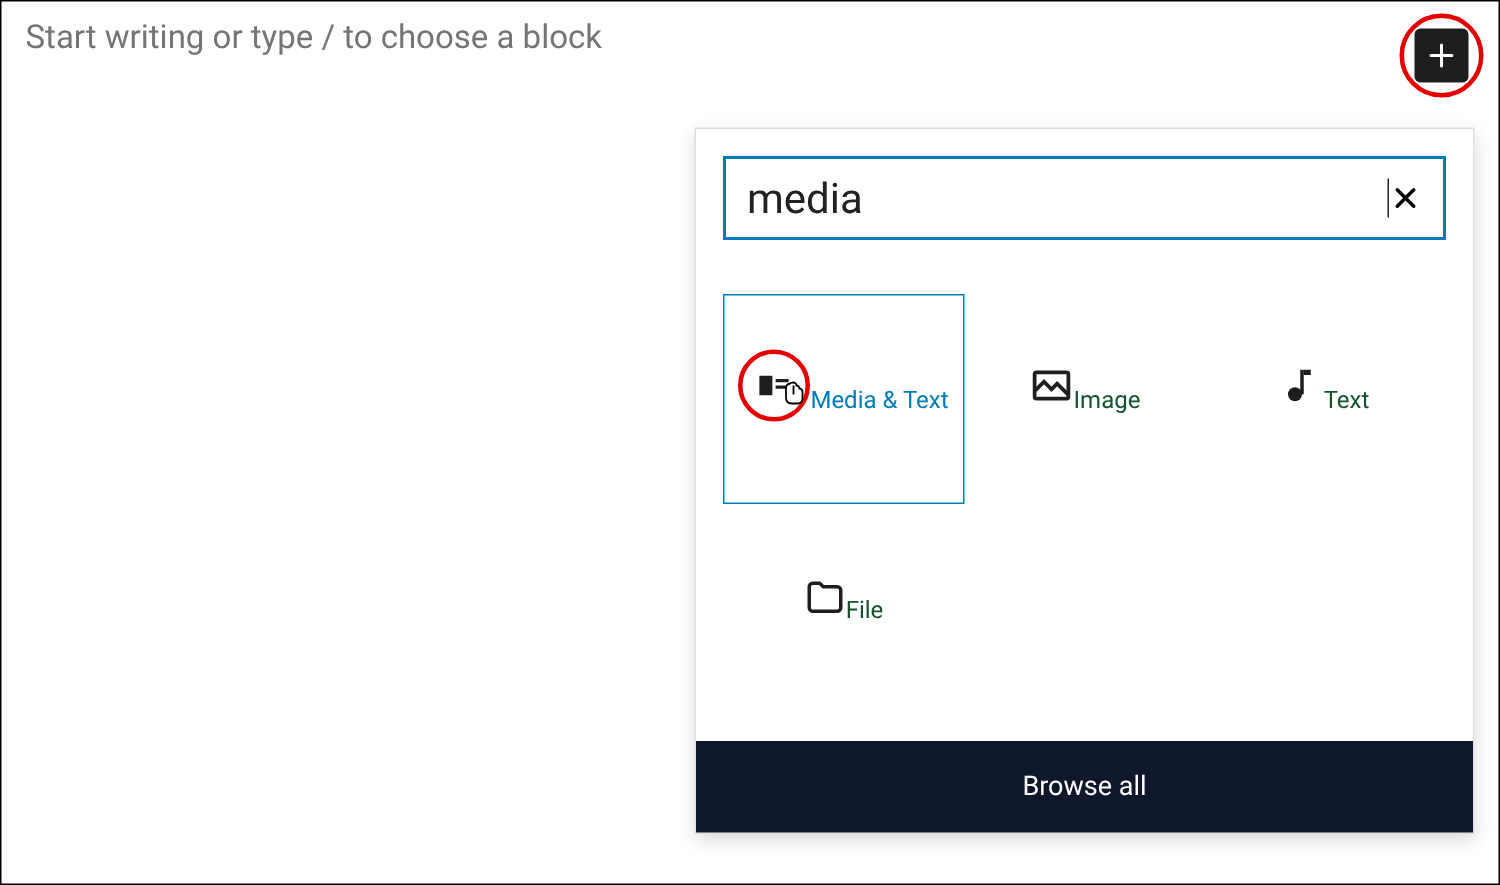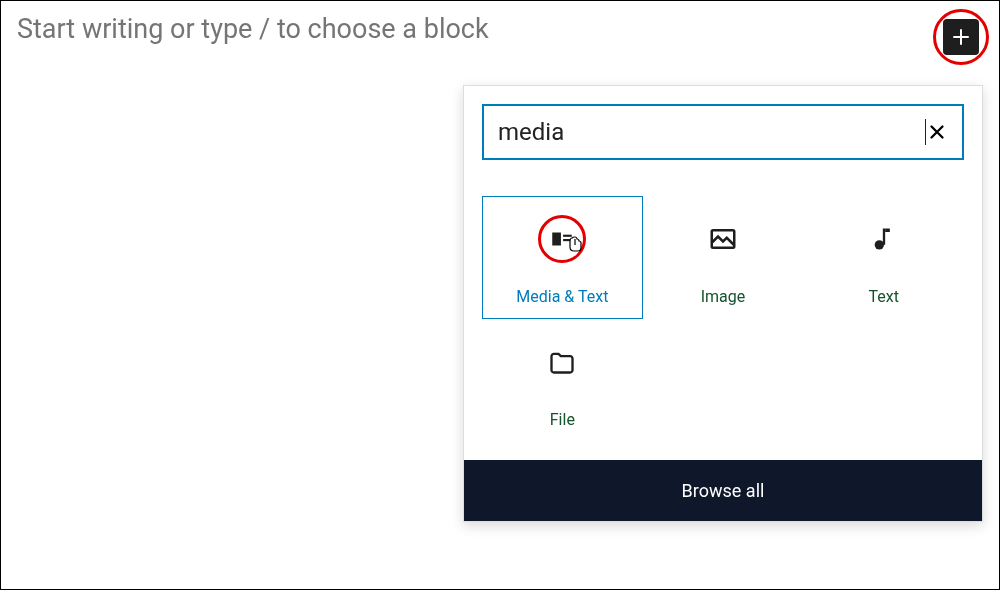--- a/index.html
+++ b/index.html
@@ -6,21 +6,21 @@
     body {
       font-family: -apple-system, BlinkMacSystemFont, "Segoe UI", Roboto, sans-serif;
       width: 1000px;
       height: 590px;
       border: 1px solid #000;
       position: relative;
       background: #fff;
     }
     .editor-area {
       padding: 12px 16px;
-      font-size: 27px;
+      font-size: 22px;
       color: #757575;
     }
     .add-block-wrapper {
       position: absolute;
       top: 8px;
       right: 10px;
     }
     .red-circle-add {
       width: 56px;
       height: 56px;
@@ -56,21 +56,21 @@
       display: flex;
       align-items: center;
       border: 2px solid #007cba;
       height: 56px;
       padding: 0 14px;
     }
     .search-input {
       flex: 1;
       border: none;
       outline: none;
-      font-size: 24px;
+      font-size: 28px;
       color: #222;
       font-family: inherit;
     }
     .text-cursor {
       width: 1px;
       height: 26px;
       background: #222;
       display: inline-block;
       margin-left: -2px;
       margin-right: auto;
@@ -82,24 +82,24 @@
       justify-content: center;
     }
     .blocks-grid {
       display: grid;
       grid-template-columns: repeat(3, 1fr);
       gap: 0;
       padding: 18px;
     }
     .block-item {
       display: flex;
-      flex-direction: column;
-      align-items: center;
-      justify-content: center;
-      height: 123px;
+      flex-direction: row;
+      align-items: center;
+      justify-content: center;
+      height: 140px;
       cursor: pointer;
       border: 1px solid transparent;
       position: relative;
     }
     .block-item.selected {
       border: 1px solid #007cba;
     }
     .block-item.selected .block-label {
       color: #007cba;
     }

